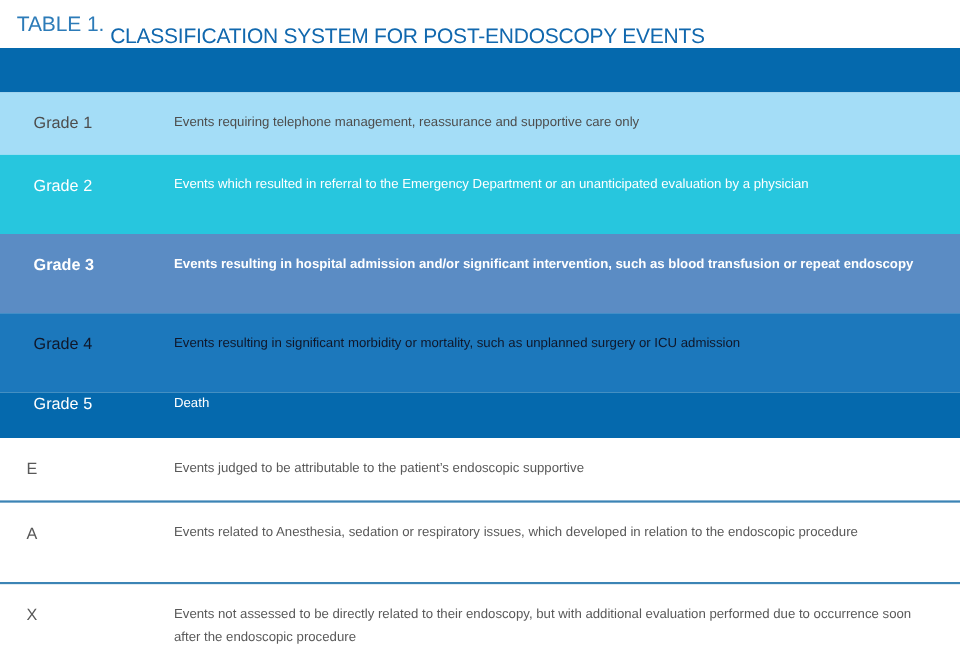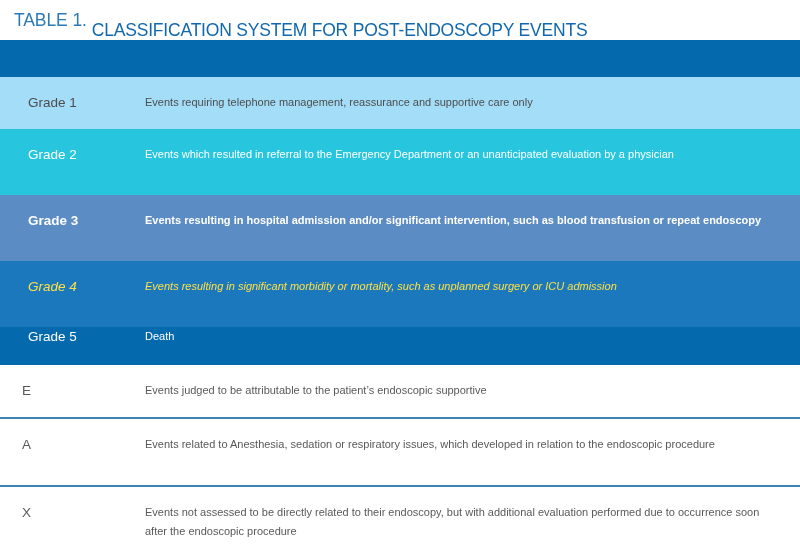--- a/index.html
+++ b/index.html
@@ -97,21 +97,21 @@
 
   
   .r-one   { height: 52px; padding-top: 16px; }
   .r-two   { height: 66px; padding-top: 16px; }
   .r-small { height: 38px; padding-top: 0; }
 
   
   .c-lightblue { background: #A4DDF7; color: #4D4D4D; }
   .c-cyan      { background: #27C6DE; color: #ffffff; }
   .c-slate     { background: #5B8CC4; color: #ffffff; font-weight: bold; }
-  .c-blue      { background: #1C78BC; color: #fde047; font-style: italic; }
+  .c-blue      { background: #1C78BC; color: #0f172a; }
   .c-navy      { background: #0569AD; color: #ffffff; }
   .c-white     { background: #ffffff; color: #595959; }
 
   .sep {
     height: 2px;
     background: #3C84B5;
     width: 100%;
   }
 </style>
 </head>

